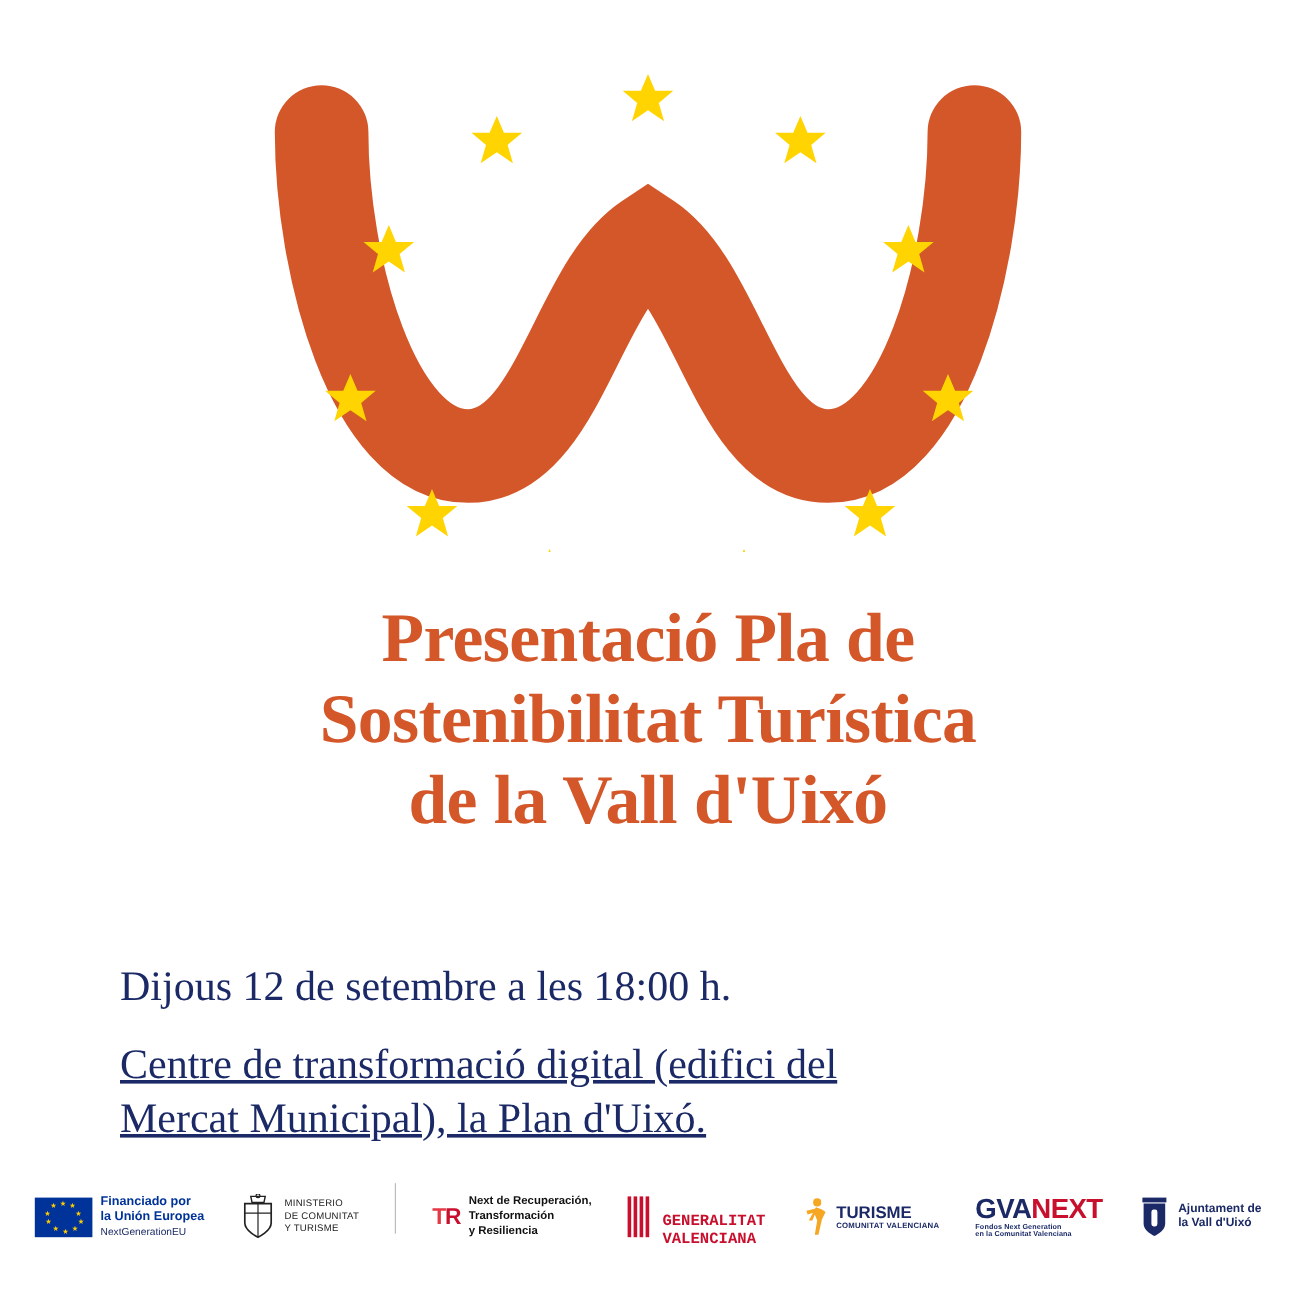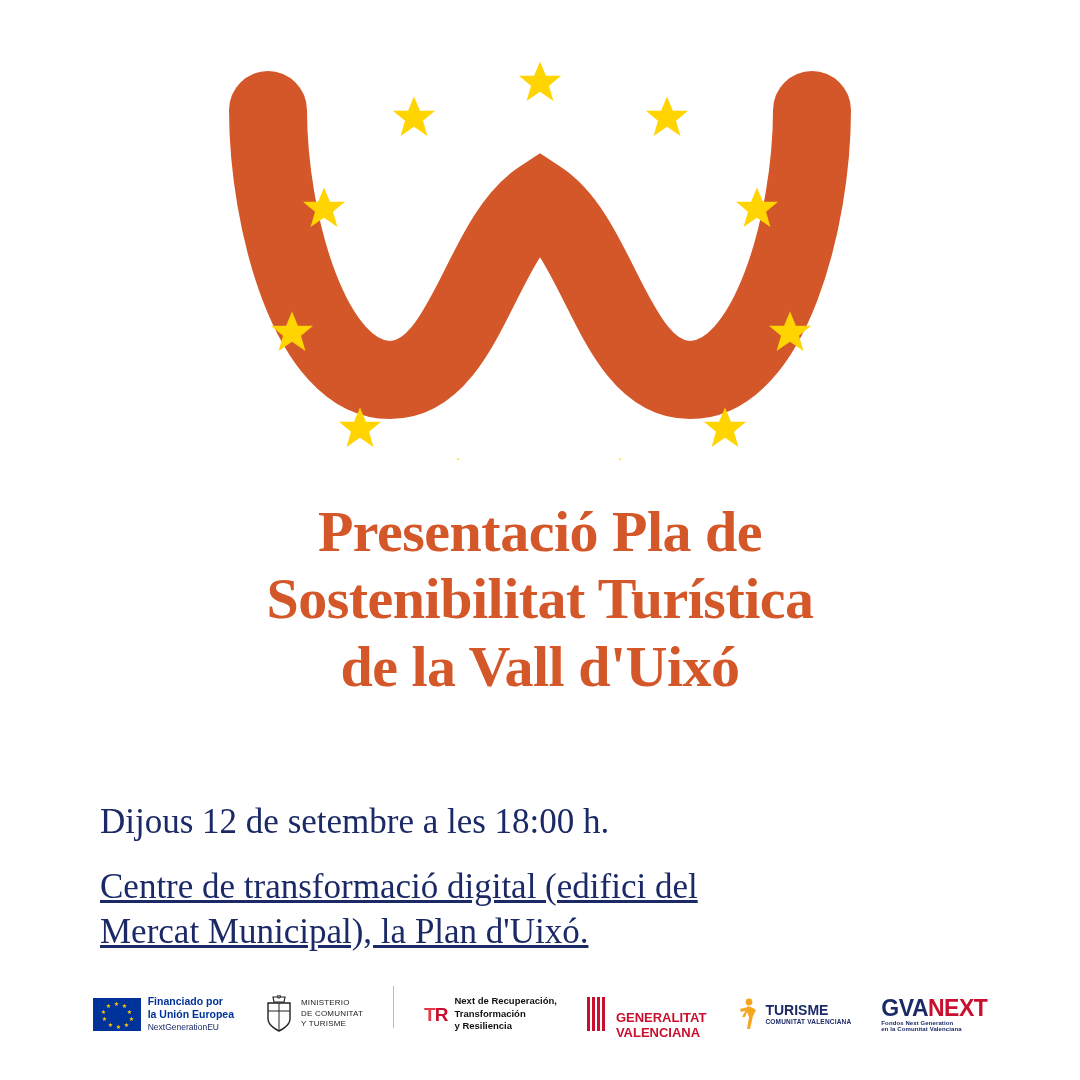--- a/index.html
+++ b/index.html
@@ -165,21 +165,21 @@
   
   .gva-bars {
     width: 22px;
     height: 34px;
     flex: none;
     display: flex;
     gap: 2px;
   }
   .gva-bars i { display: block; width: 3px; height: 100%; background: #c8102e; }
   .gva-text {
-    font-family: Liberation Sans, sans-serif;
+    font-family: Liberation Mono, monospace;
     font-weight: bold;
     font-size: 13px;
     color: #c8102e;
     line-height: 1.12;
     white-space: nowrap;
     margin-top: 24px;
   }
 
   
   .gvanext {
@@ -376,15 +376,26 @@
     </div>
 
     <div class="logo">
       <div class="gvanext">
         <span class="big"><span class="g">GVA</span><span class="n">NEXT</span></span>
         <span class="small">Fondos Next Generation</span>
         <span class="small">en la Comunitat Valenciana</span>
       </div>
     </div>
 
+    <div class="logo">
+      <svg class="aj-shield" viewBox="0 0 26 36">
+        <rect x="3" y="2" width="20" height="4" fill="#1b2a66"></rect>
+        <path d="M4 7 h18 v17 c0 6 -9 10 -9 10 S4 30 4 24 Z" fill="#1b2a66"></path>
+        <rect x="10.5" y="12" width="5" height="14" rx="2" fill="#ffffff"></rect>
+      </svg>
+      <div class="aj-text">
+        <div>Ajuntament de</div>
+        <div>la Vall d'Uixó</div>
+      </div>
+    </div>
 
   </div>
 </div>
 
 </body></html>

